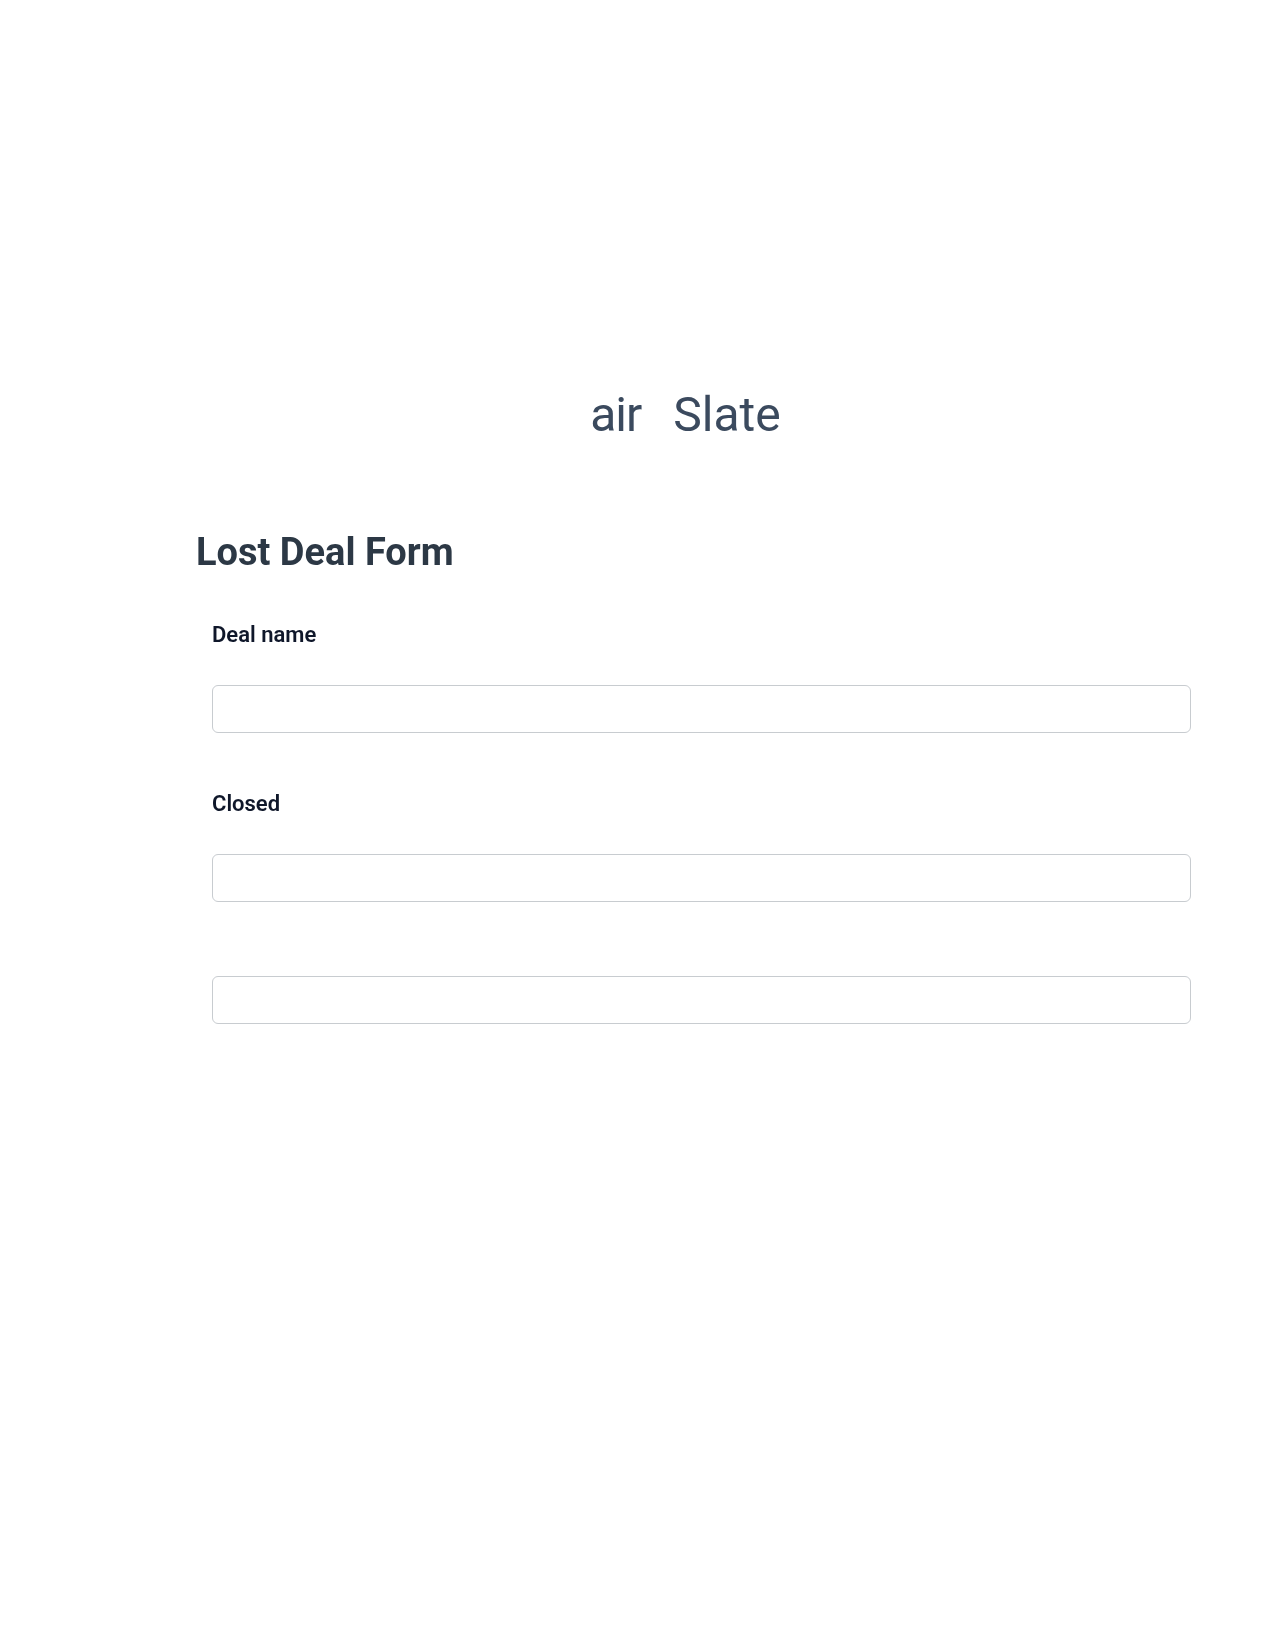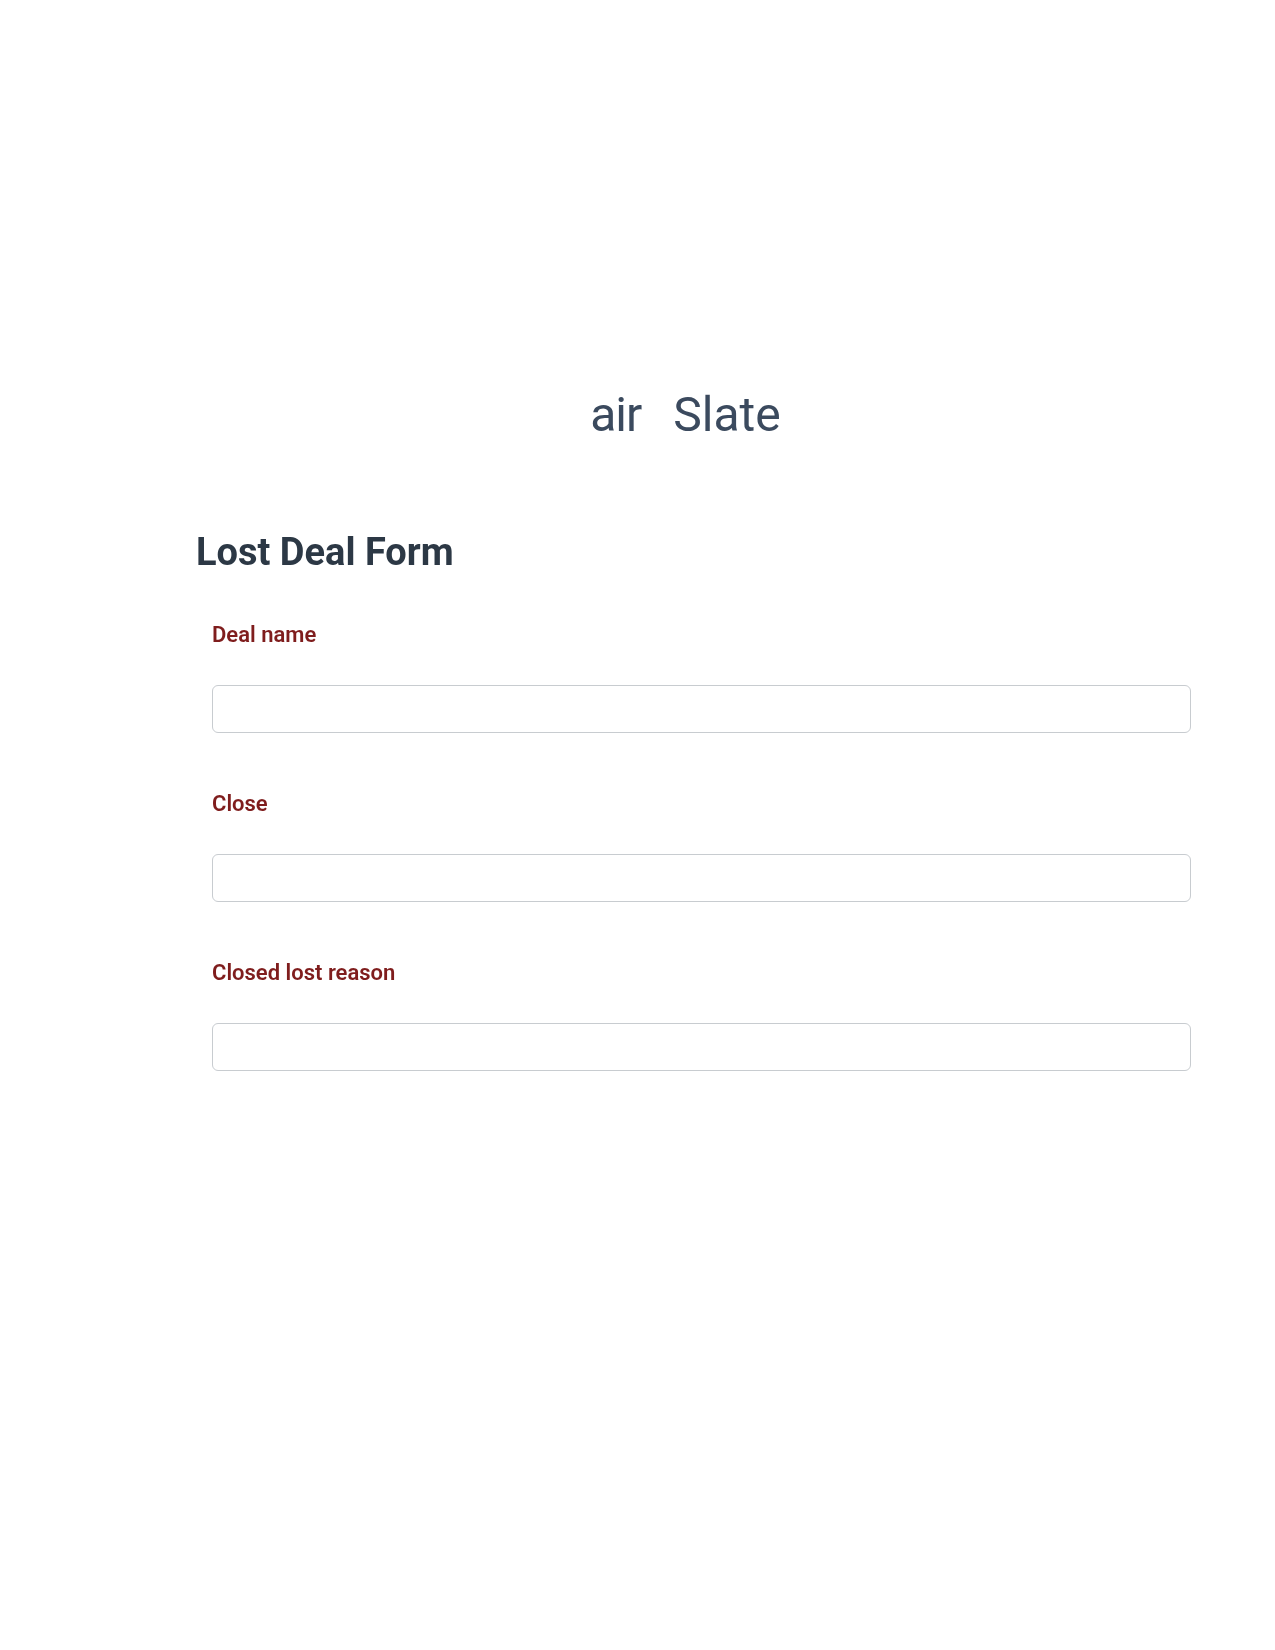--- a/index.html
+++ b/index.html
@@ -46,21 +46,21 @@
       font-weight: 700;
       color: #2c3845;
       margin-bottom: 48px;
     }
     .field {
       margin-bottom: 42px;
     }
     .field-label {
       font-size: 22px;
       font-weight: 600;
-      color: #7f1d1d;
+      color: #0f172a;
       margin-bottom: 22px;
       display: block;
     }
     .field-input {
       width: 100%;
       height: 48px;
       border: 1px solid #c8ccd0;
       border-radius: 6px;
       background: #ffffff;
       padding: 0 12px;
@@ -82,23 +82,22 @@
 
   <div class="form-area">
     <h1 class="form-title">Lost Deal Form</h1>
 
     <div class="field">
       <label class="field-label">Deal name</label>
       <input type="text" class="field-input" value="" style="">
     </div>
 
     <div class="field">
-      <label class="field-label">Close</label>
+      <label class="field-label">Closed</label>
       <input type="text" class="field-input" value="" style="">
     </div>
 
 
     <div class="field">
-      <label class="field-label">Closed lost reason</label>
       <input type="text" class="field-input" value="" style="">
     </div>
   </div>
 </div>
 
 </body></html>

